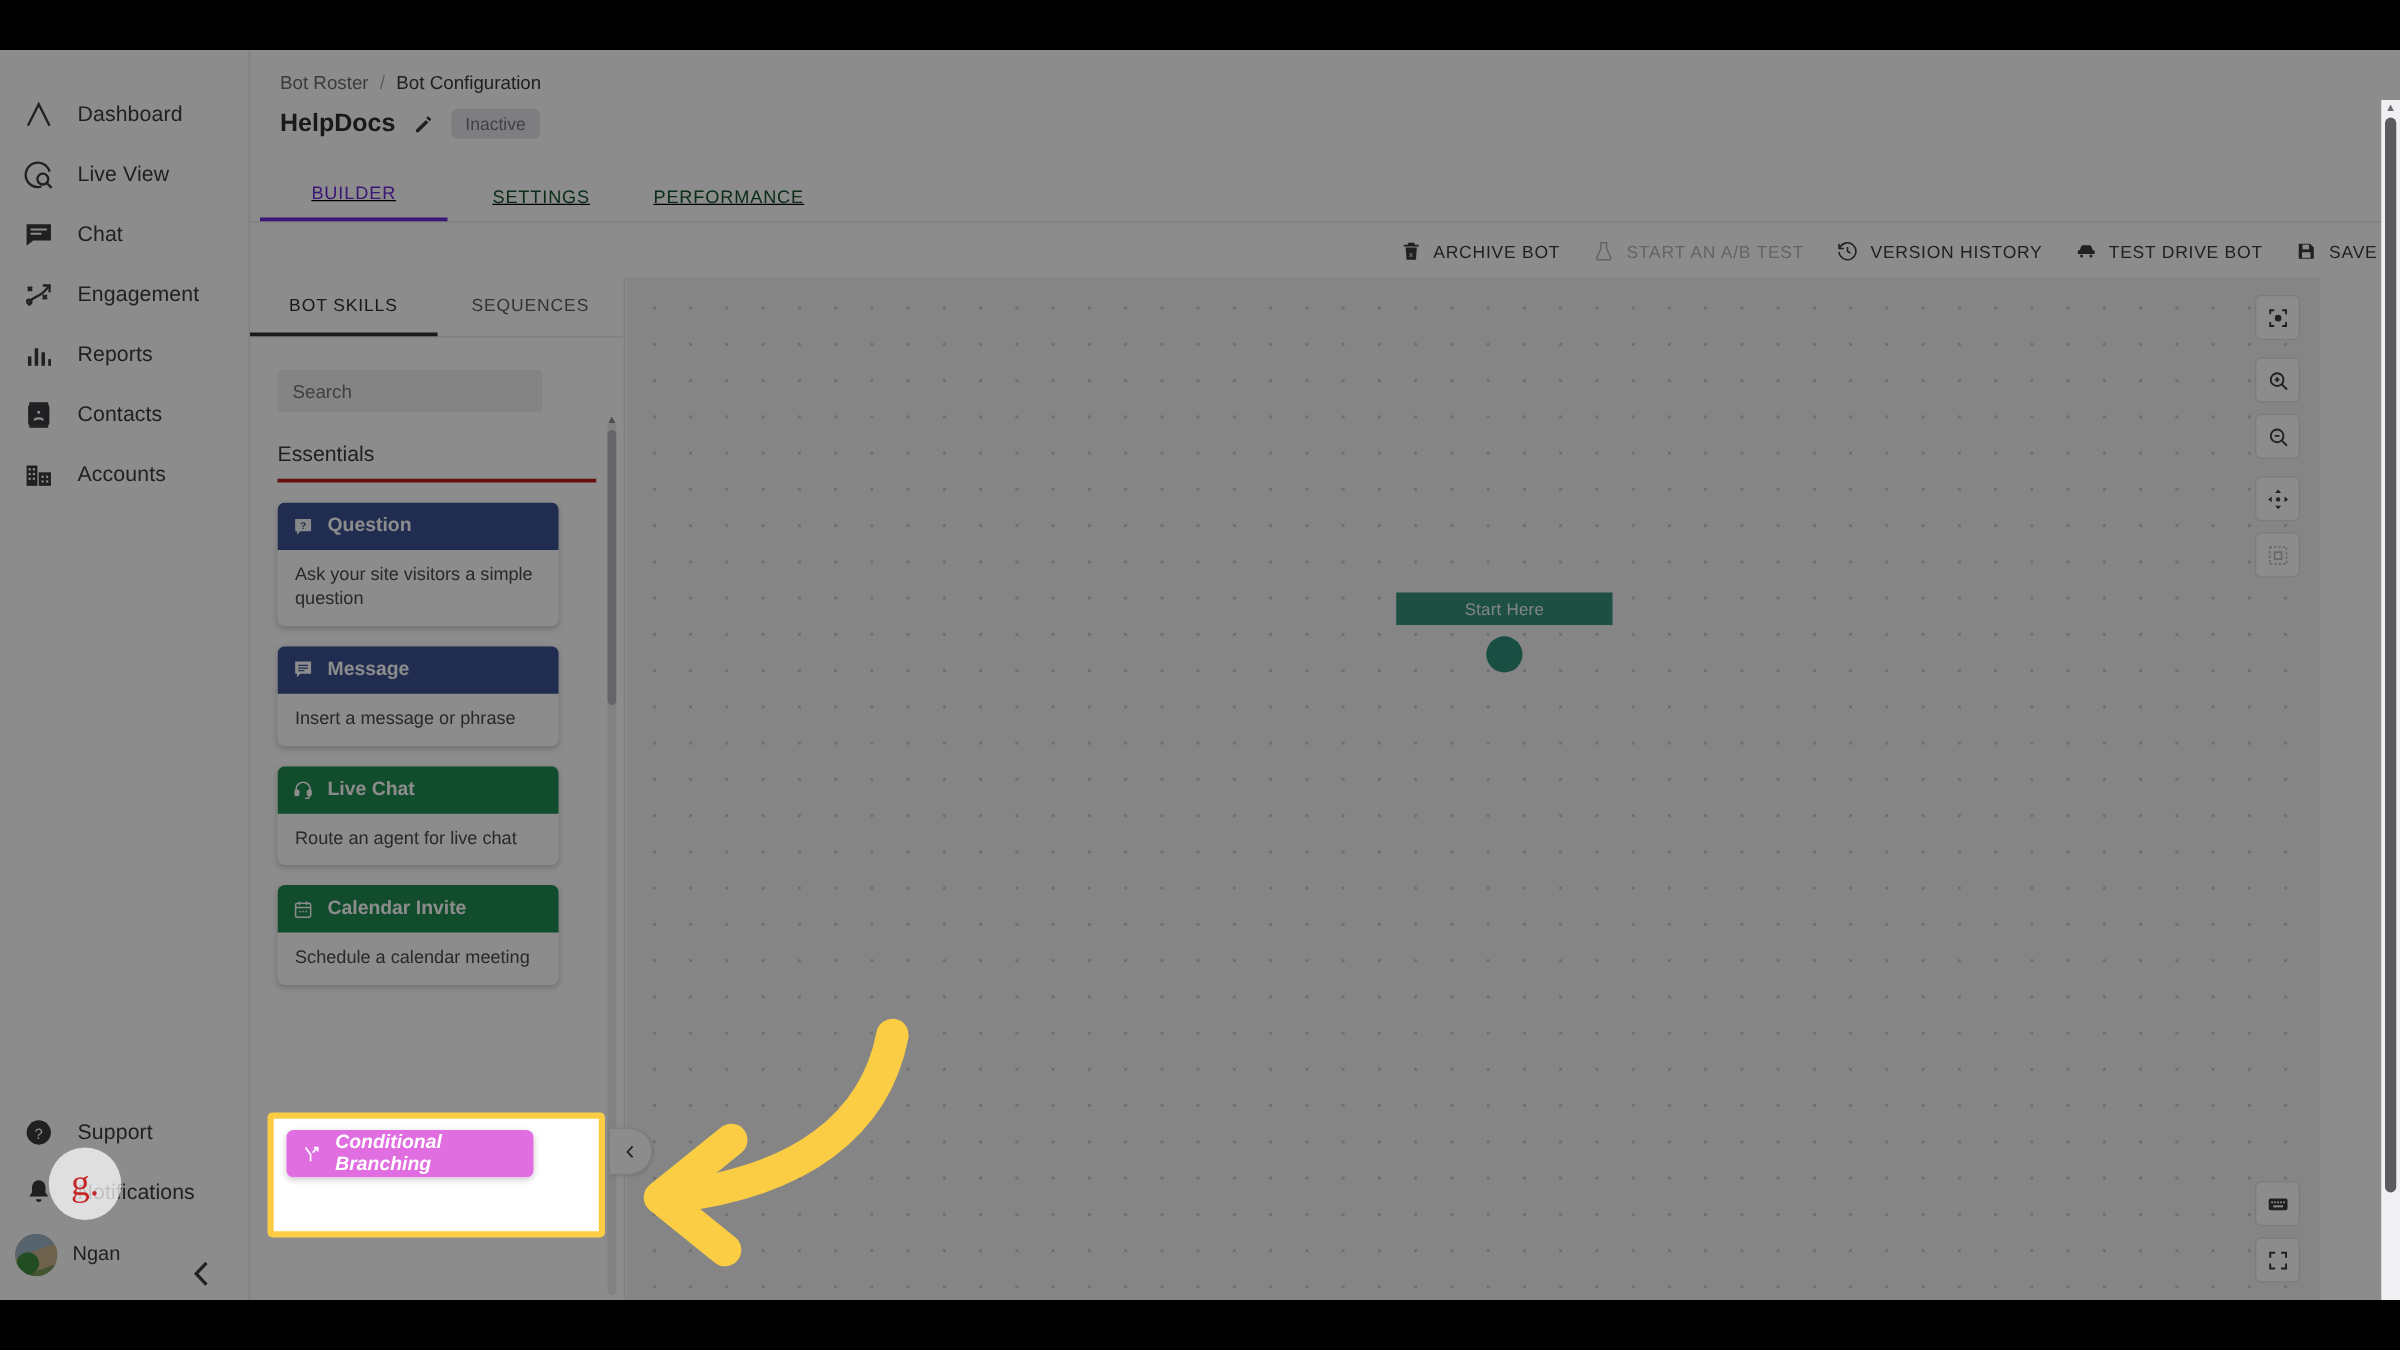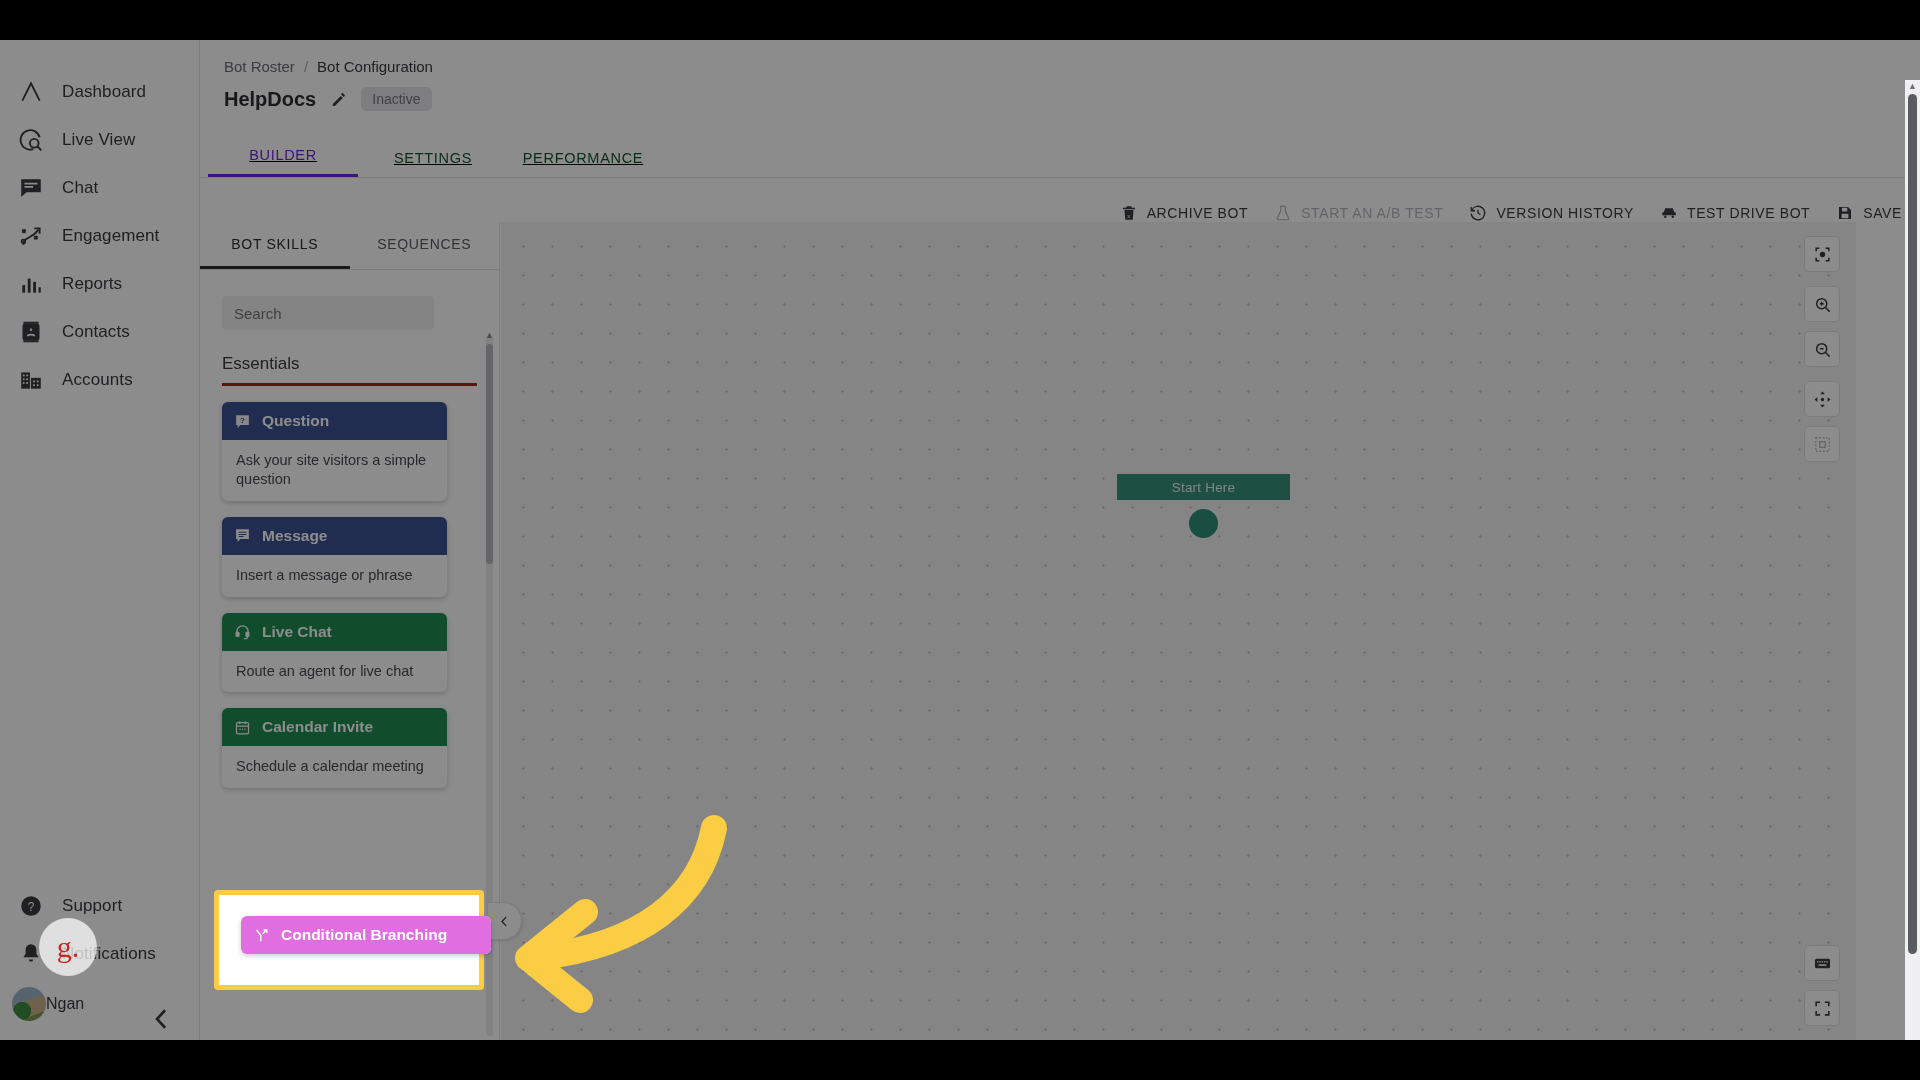--- a/index.html
+++ b/index.html
@@ -46,21 +46,21 @@
     height: 48px; padding-left: 18px;
     gap: 18px; cursor: pointer;
   }
   .rail-ico {
     width: 26px; height: 26px;
     display: flex; align-items: center; justify-content: center;
     color: #3b3b41; flex: 0 0 26px;
   }
   .rail-lbl { font-size: 17px; color: #3b3b41; letter-spacing: .1px; }
   .rail-bottom { position: absolute; left: 0; bottom: 10px; width: 100%; }
-  .rail-user { display: flex; align-items: center; height: 52px; padding-left: 12px; cursor: pointer; position: relative; }
+  .rail-user { display: flex; align-items: center; height: 52px; padding-left: 12px; gap: 12px; cursor: pointer; position: relative; }
   .avatar {
     width: 34px; height: 34px; border-radius: 50%;
     background:
       radial-gradient(circle at 30% 70%, #3f8b3f 0 26%, transparent 27%),
       linear-gradient(160deg,#9fb6c8 0 42%, #c8b28c 42% 78%, #7d9a5a 78% 100%);
     flex: 0 0 34px;
     overflow: hidden;
   }
   .user-name { font-size: 16px; color: #3b3b41; }
   .rail-collapse {
@@ -107,21 +107,21 @@
   }
   .tab {
     width: 150px; text-align: center;
     font-size: 14.5px; letter-spacing: .7px;
     color: #14532d; padding-bottom: 11px; cursor: pointer;
   }
   .tab.active { color: #6d28d9; border-bottom: 3px solid #6d28d9; }
 
   
   #actions {
-    position: absolute; right: 18px; top: 152px;
+    position: absolute; right: 18px; top: 140px;
     height: 42px; display: flex; align-items: center; gap: 26px; text-align: right;
   }
   .act {
     display: flex; align-items: center; gap: 9px;
     font-size: 14px; letter-spacing: .6px;
     color: #3b3b41; cursor: pointer;
   }
   .act.disabled { color: #b6b6bd; cursor: default; }
   .act svg { width: 18px; height: 18px; }
 
@@ -174,21 +174,21 @@
 
   
   #highlight-wrap {
     position: absolute; left: 214px; top: 890px;
     width: 270px; height: 100px;
     border: 5px solid #facd45; border-radius: 4px;
     background: #ffffff;
     z-index: 70;
     padding: 5px 6px 6px 6px;
   }
-  #highlight-wrap .card { margin: 16px; width: 250px; }
+  #highlight-wrap .card { margin: 4px; width: 198px; font-style: italic; }
 
   
   #panel-scroll {
     position: absolute; right: 6px; top: 66px;
     width: 7px; height: 700px; background: #ececed; border-radius: 4px;
   }
   #panel-scroll .thumb {
     position: absolute; top: 8px; left: 0;
     width: 7px; height: 220px; background: #b9b9c0; border-radius: 4px;
   }

